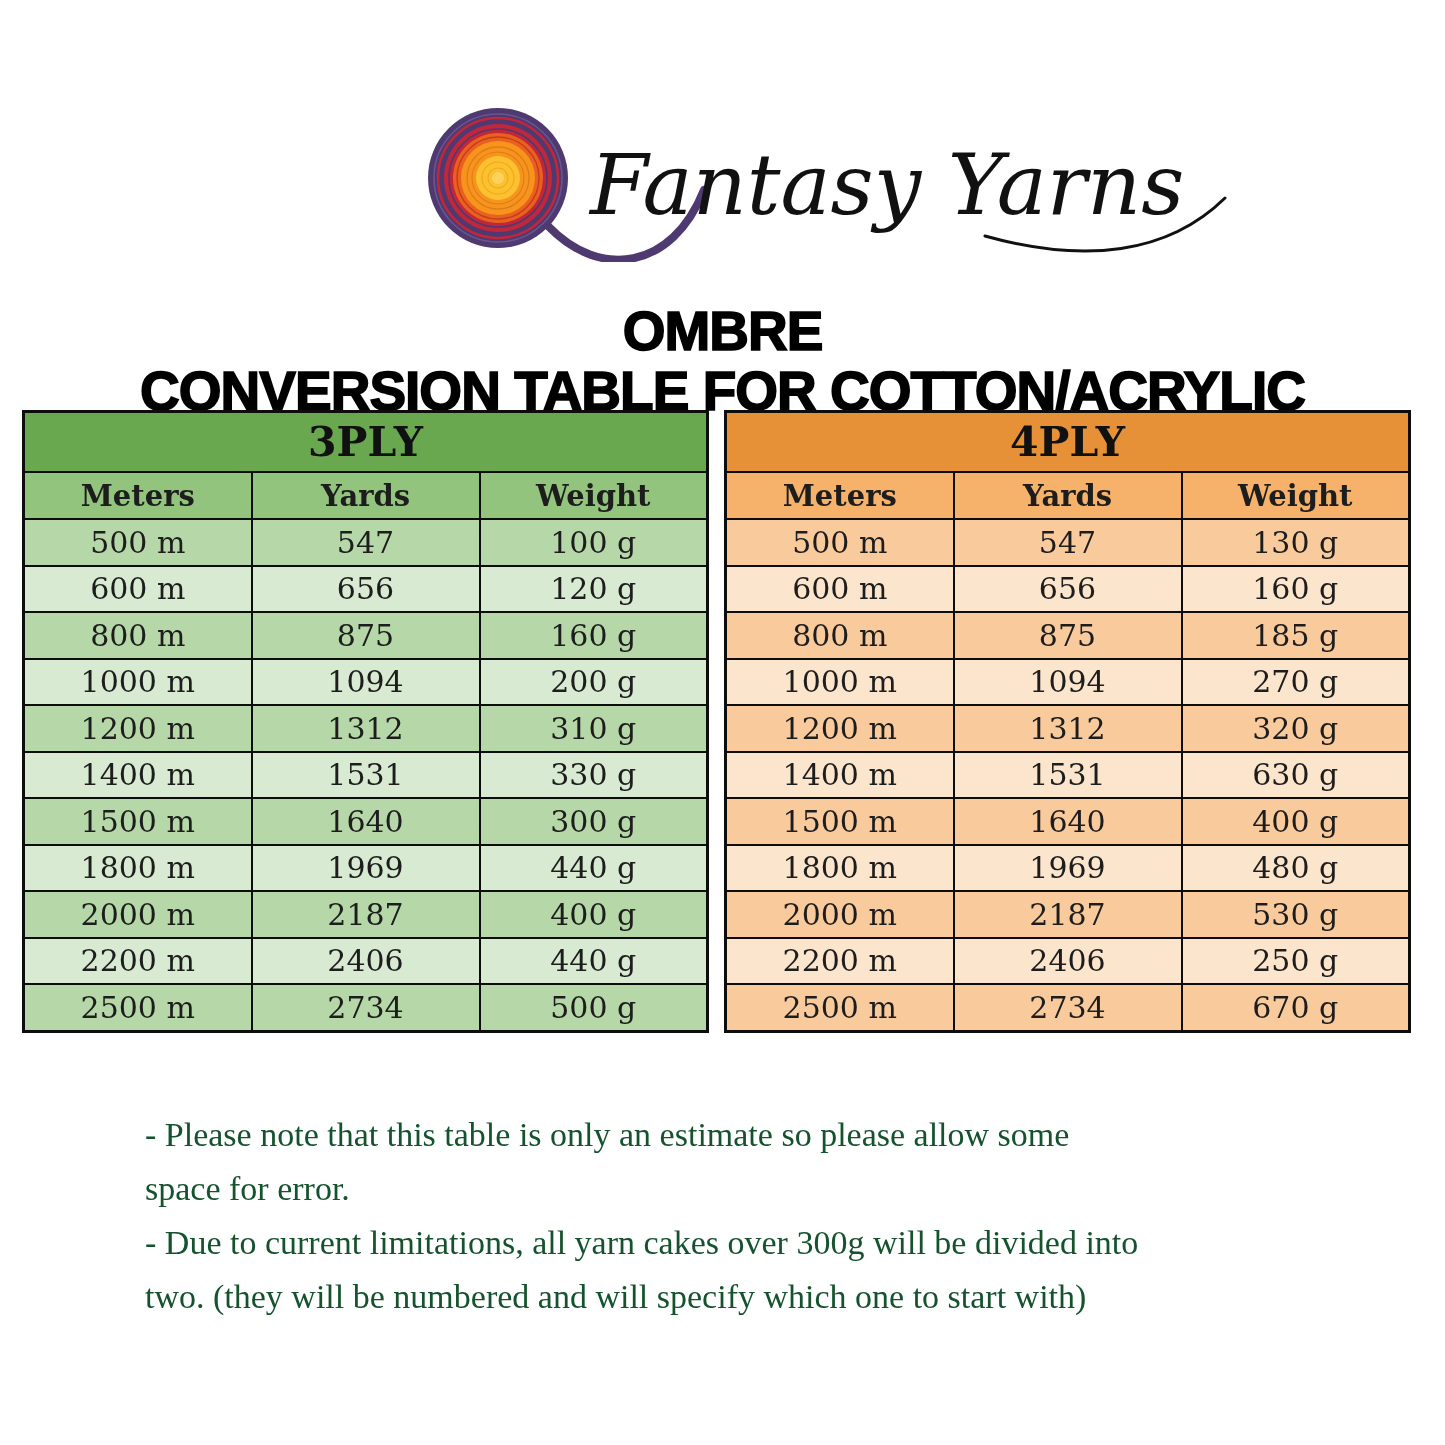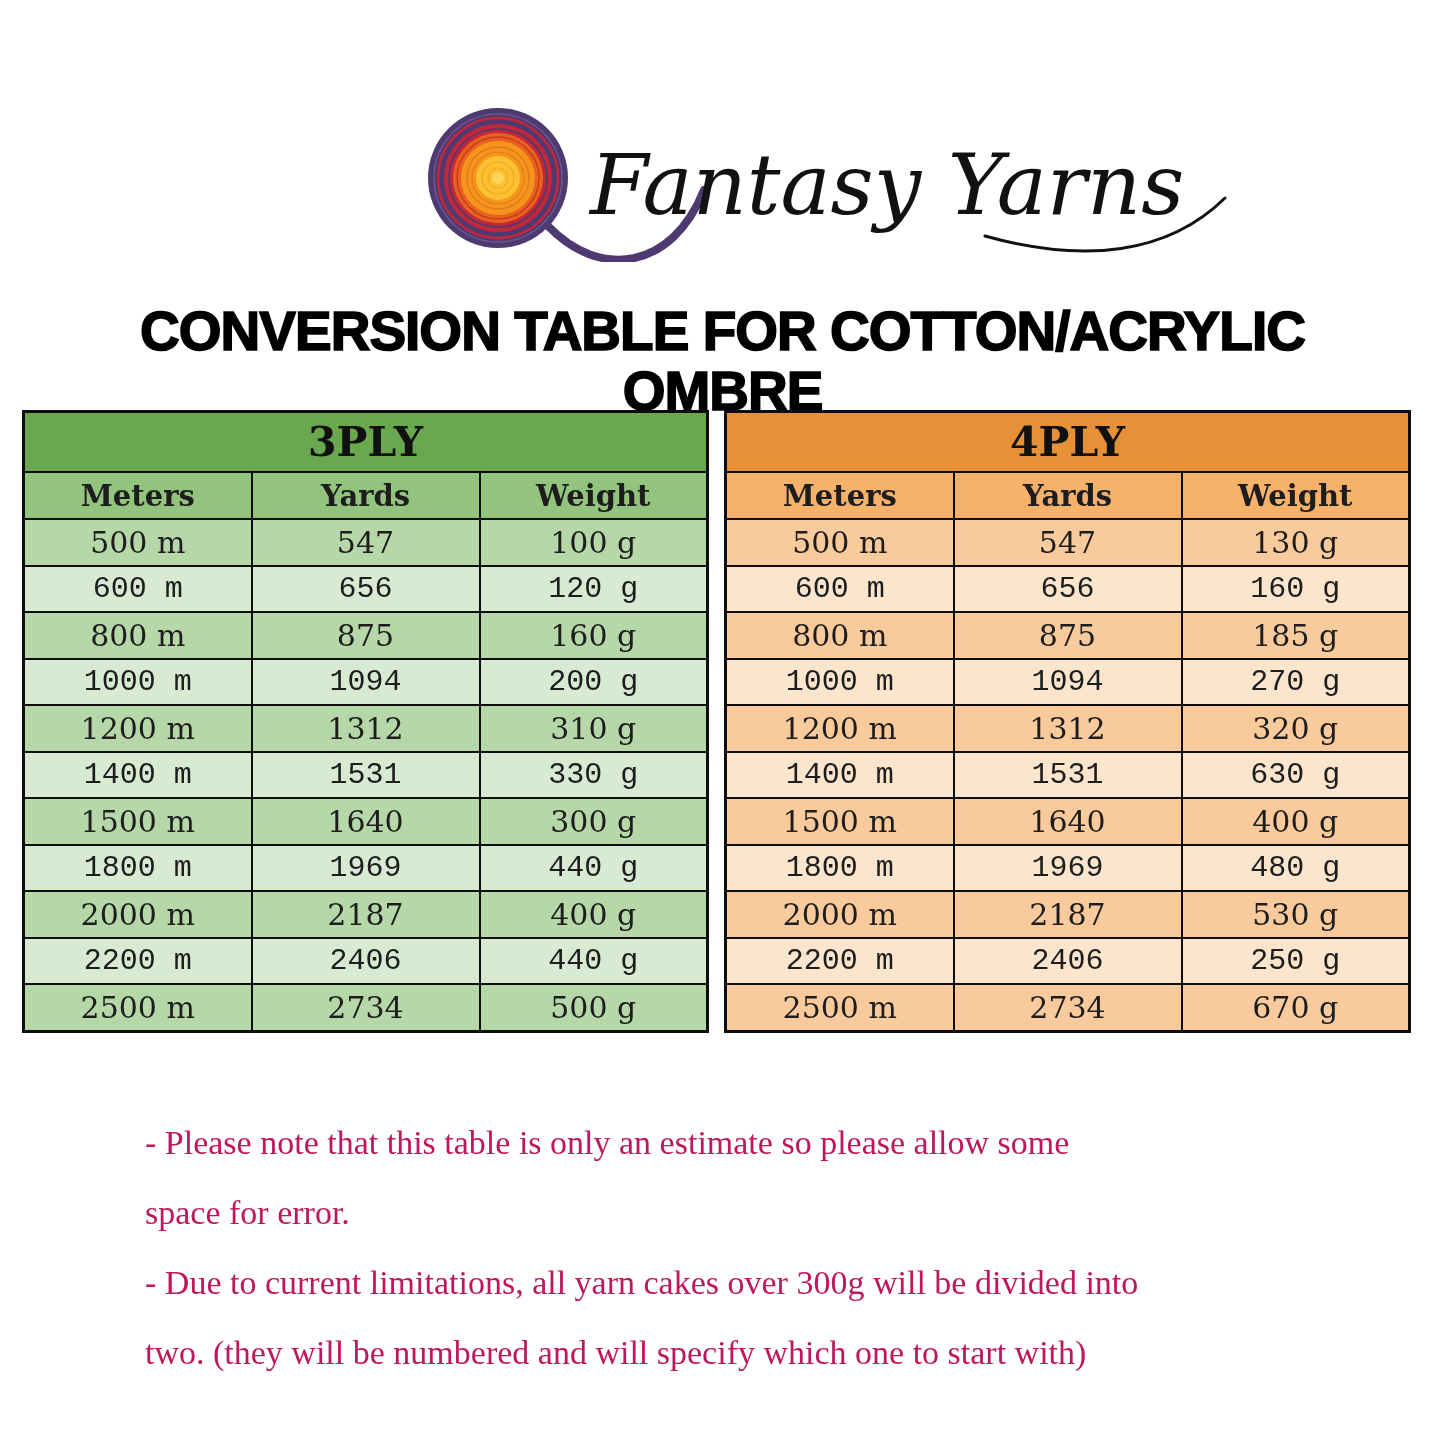--- a/index.html
+++ b/index.html
@@ -44,26 +44,26 @@
   th.tbl-title{
     background:var(--title-bg);height:58px;
     font-size:41px;font-weight:bold;color:#111111;
   }
   tr.cols th{
     background:var(--header-bg);height:45px;
     font-size:29px;font-weight:bold;
   }
   tbody td{height:44.5px;font-size:30px;}
   tbody tr.row-a td{background:var(--row-a);}
-  tbody tr.row-b td{background:var(--row-b);font-family:Liberation Mono, monospace;}
+  tbody tr.row-b td{background:var(--row-b);}
   
   .notes{
     position:absolute;left:145px;top:1108px;width:1250px;
-    font-family:"Liberation Serif", serif;color:#be185d;
-    font-size:34px;line-height:70px;
+    font-family:"Liberation Serif", serif;color:#14532d;
+    font-size:34px;line-height:54px;
   }
   .notes p{margin:0;white-space:pre-line;}
 </style>
 </head>
 <body>
 
 <div class="logo">
   <svg viewBox="0 0 830 168" xmlns="http://www.w3.org/2000/svg">
 
     <path d="M 128 132 C 180 186, 252 176, 284 96" fill="none" stroke="#4e3a70" stroke-width="8" stroke-linecap="round"></path>
@@ -85,22 +85,22 @@
       <circle cx="78" cy="84" r="6" fill="#fdd35e"></circle>
     </g>
 
     <path d="M 565 142 C 665 170, 748 160, 805 104" fill="none" stroke="#111111" stroke-width="3" stroke-linecap="round"></path>
 
     <text x="170" y="120" class="brand-text">Fantasy Yarns</text>
   </svg>
 </div>
 
 <h1 class="page-title">
+  <div>OMBRE</div>
   <div>CONVERSION TABLE FOR COTTON/ACRYLIC</div>
-  <div>OMBRE</div>
 </h1>
 
 <div class="tables-row">
 
   <table class="ply-table" style="--title-bg: #6aa84f; --header-bg: #93c47d; --row-a: #b6d7a8; --row-b: #d9ead3;">
     <colgroup>
         <col>
         <col>
         <col>
       </colgroup>

